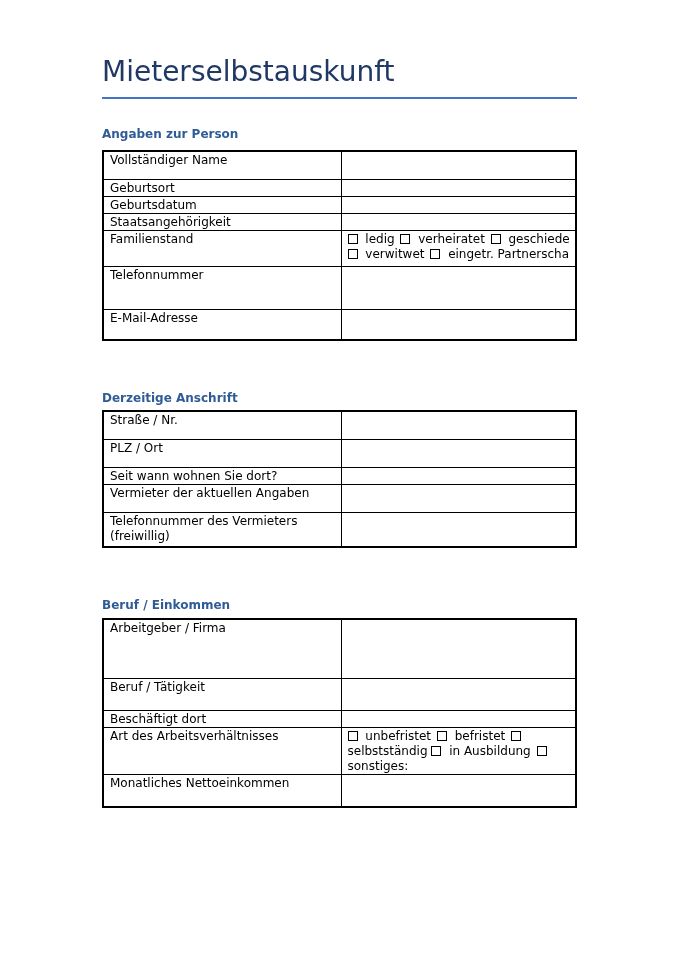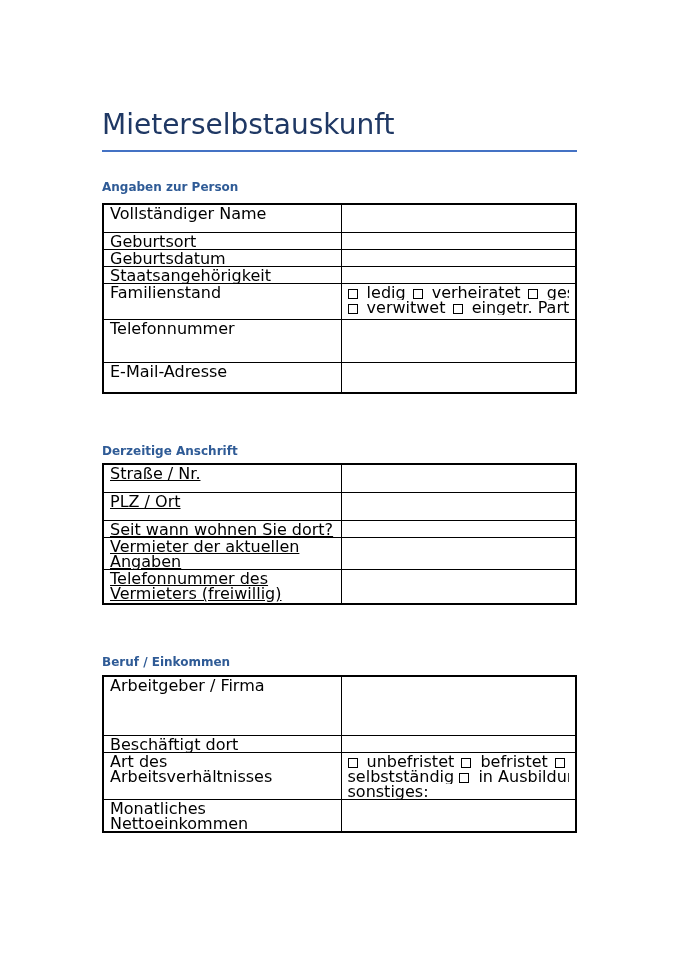--- a/index.html
+++ b/index.html
@@ -1,20 +1,20 @@
 <!DOCTYPE html>
 <html style="--title_text: #1F3864; --heading_text: #2F5B96; --rule: #4472C4; --table_border: #000000;"><head>
 <meta charset="utf-8">
 <style>
   html, body { margin:0; padding:0; }
   body {
     width:679px; height:960px; background:#ffffff; overflow:hidden;
     font-family:"DejaVu Sans", sans-serif; color:#000;
   }
-  .page { padding:107px 0 0 102px; }
+  .page { padding:54px 0 0 102px; }
 
   .doc-title {
     margin:0; font-size:28px; font-weight:400; line-height:36px;
     color:var(--title_text, #1F3864);
   }
   .title-rule {
     width:475px; height:0; border-bottom:2px solid var(--rule, #4472C4);
     margin-top:7px;
   }
 
@@ -24,28 +24,28 @@
   }
   .sh1 { margin-top:26px; }
   .sh2 { margin-top:48px; }
   .sh3 { margin-top:48px; }
 
   table.form-table {
     border-collapse:collapse; table-layout:fixed; width:473px;
     border:2px solid var(--table_border, #000);
   }
   .t1 { margin-top:6px; }
-  .t2 { margin-top:2px;text-decoration:underline; }
+  .t2 { margin-top:2px; }
   .t3 { margin-top:3px; }
   col.col-label { width:238px; }
   col.col-value { width:235px; }
   td {
     border:1px solid var(--table_border, #000);
     vertical-align:top; padding:1px 6px 0 6px;
-    font-size:16px; line-height:15px;
+    font-size:12px; line-height:15px;
   }
   tr.h28 td { height:26px; }
   tr.h15 td { height:13px; }
   tr.h37 td { height:34px; }
   tr.h43 td { height:41px; }
   tr.h30 td { height:28px; }
   tr.h13 td { height:13px; }
   tr.h57 td { height:57px; }
   tr.h32 td { height:30px; }
   tr.h45 td { height:45px; }
@@ -147,20 +147,24 @@
     <table class="form-table t3">
       <colgroup>
           <col class="col-label">
           <col class="col-value">
         </colgroup>
       <tbody>
         <tr class="h57">
           <td>Arbeitgeber / Firma</td>
           <td></td>
         </tr>
+        <tr class="h32">
+          <td>Beruf / Tätigkeit</td>
+          <td></td>
+        </tr>
         <tr class="h13">
           <td>Beschäftigt dort</td>
           <td></td>
         </tr>
         <tr class="h45">
           <td>Art des Arbeitsverhältnisses</td>
           <td>
               <div class="cbline"><span class="cbox"></span> unbefristet <span class="cbox"></span> befristet <span class="cbox"></span></div>
               <div class="cbline">selbstständig <span class="cbox"></span> in Ausbildung <span class="cbox"></span></div>
               <div class="cbline">sonstiges:</div>

